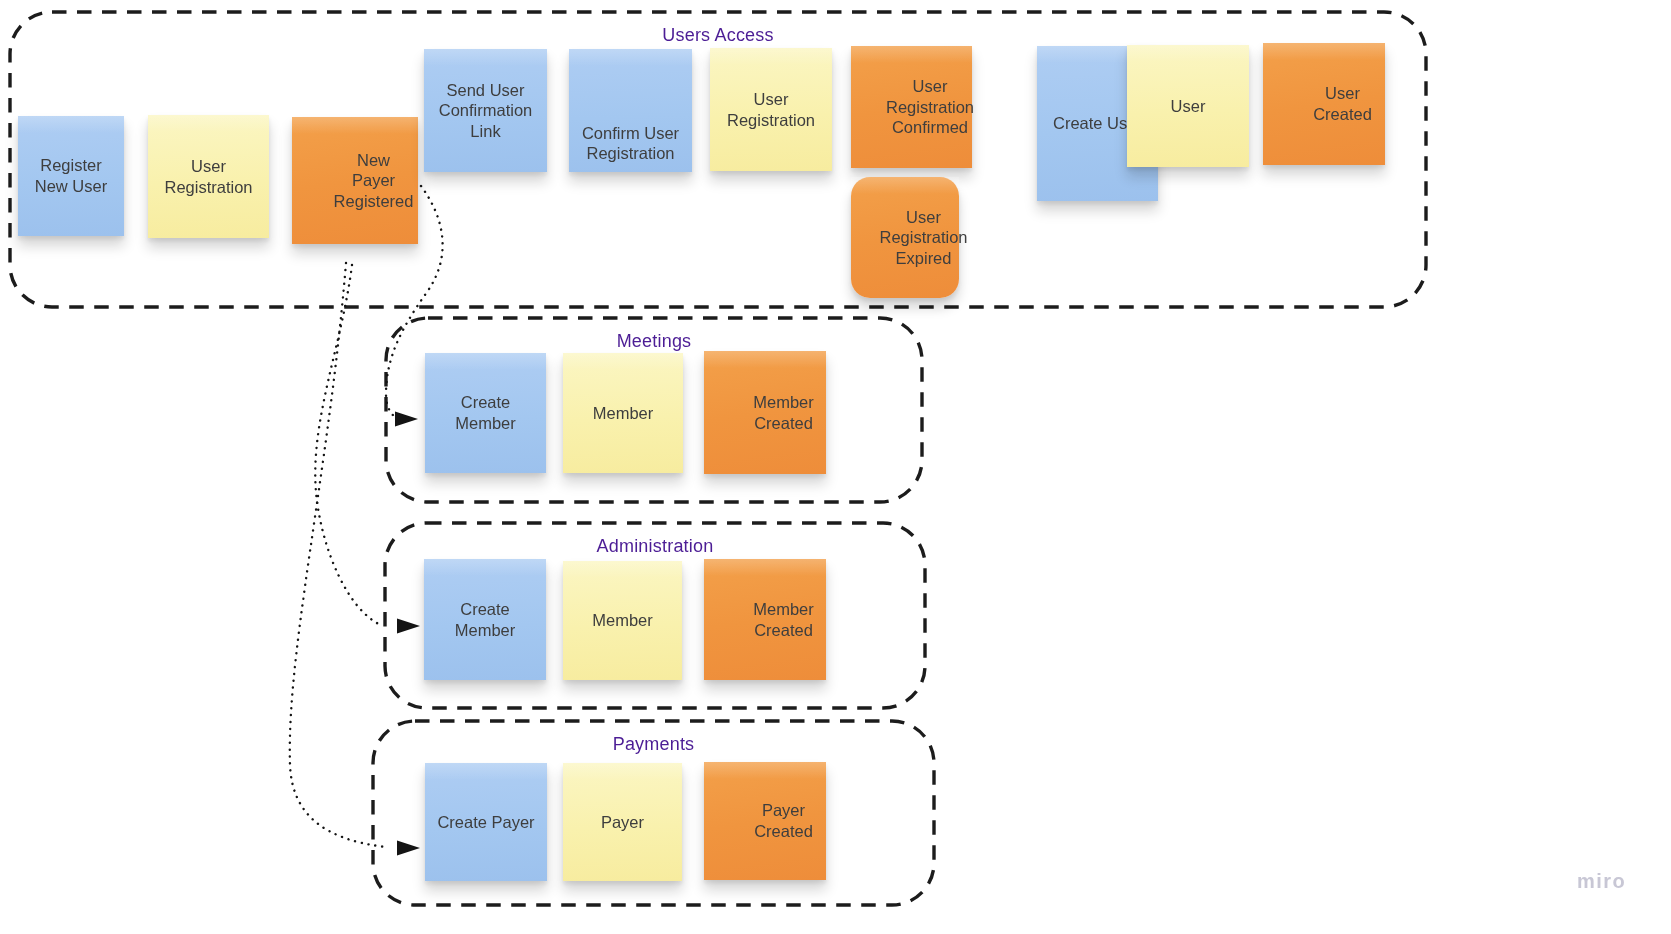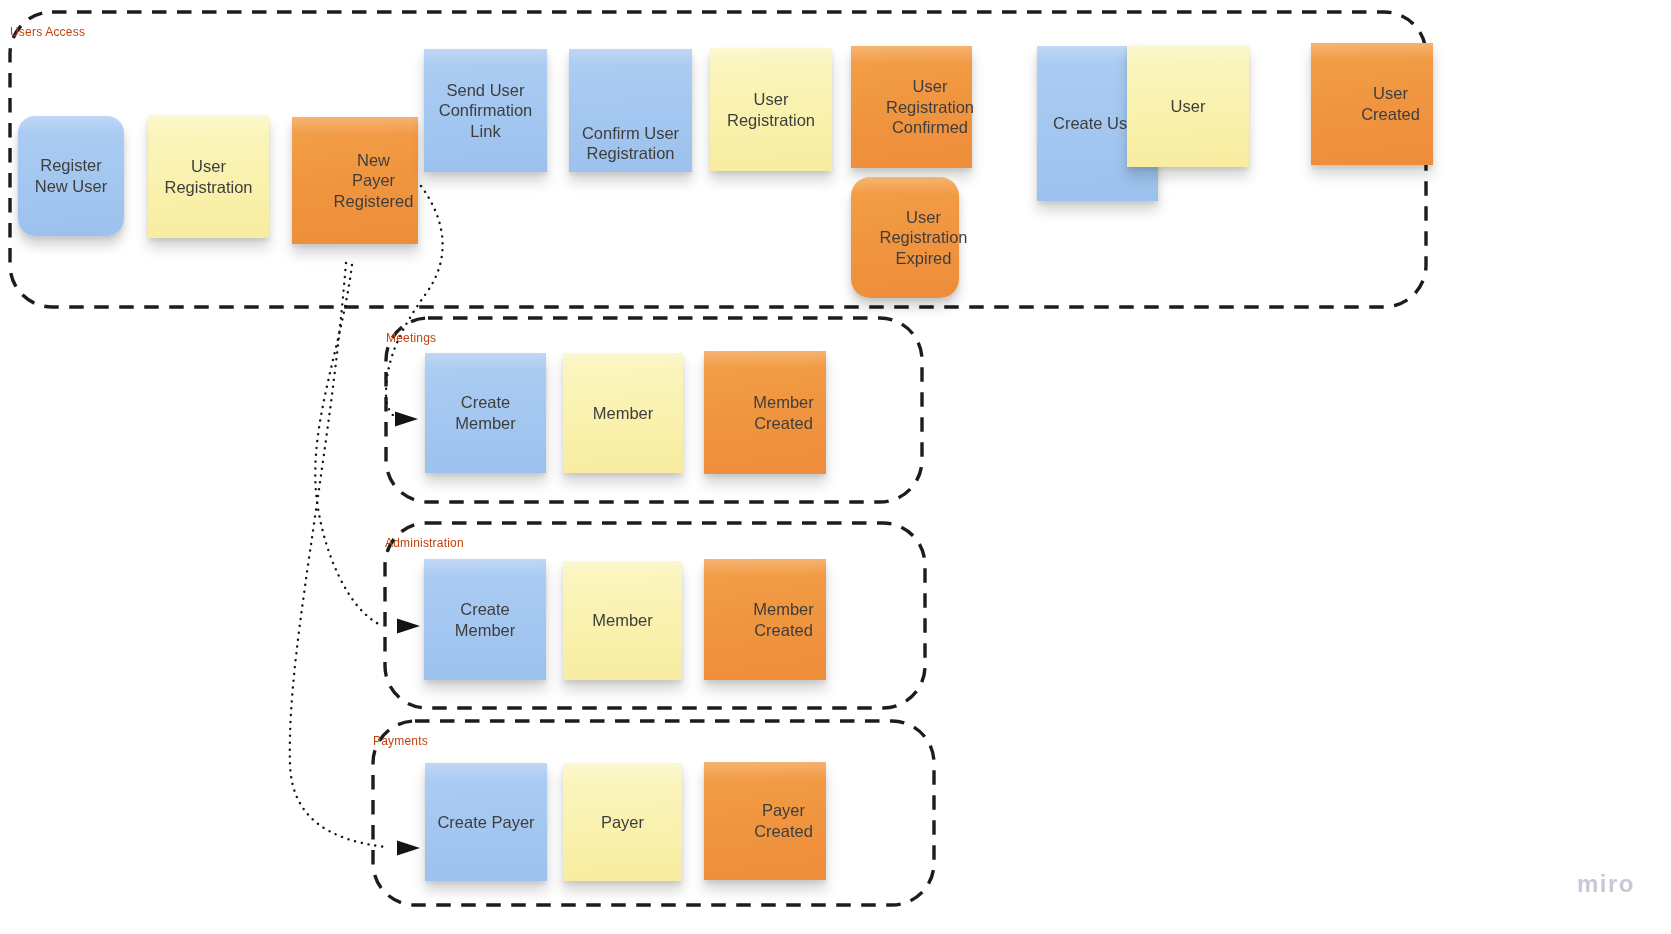--- a/index.html
+++ b/index.html
@@ -10,62 +10,62 @@
   #board{position:absolute;inset:0;width:1671px;height:934px;background:#ffffff;}
   #diagram-svg{position:absolute;left:0;top:0;}
   .frame{
     fill:none;stroke:#1c1c1c;stroke-width:3.4;stroke-dasharray:14.5 10.5;
   }
   .connector{
     fill:none;stroke:#141414;stroke-width:2.4;stroke-linecap:round;stroke-dasharray:0.1 6.8;
   }
   .arrowhead{fill:#141414;stroke:none;}
   .group-title{
-    position:absolute;font-size:12px;color:#c2410c;
+    position:absolute;text-align:center;font-size:18px;color:#4c1d95;
     letter-spacing:0.2px;pointer-events:none;white-space:nowrap;
   }
   .note{
     position:absolute;display:flex;align-items:center;justify-content:center;
     text-align:center;padding:8px;box-sizing:border-box;
     font-size:16.5px;line-height:1.25;color:#3e3e3e;
     box-shadow:0 10px 12px rgba(20,20,20,0.17), 0 3px 4px rgba(20,20,20,0.09);
   }
   .note::after{
     content:"";position:absolute;left:0;right:0;top:0;height:17px;
     background:linear-gradient(180deg, rgba(255,255,255,0.22), rgba(255,255,255,0));
     pointer-events:none;
   }
   .note.blue{background:linear-gradient(178deg,#aecdf3 0%,#a3c7f0 55%,#9cc1ed 100%);}
   .note.yellow{background:linear-gradient(178deg,#fbf6c3 0%,#f9f1ad 55%,#f7ec9f 100%);}
   .note.orange{background:linear-gradient(172deg,#f3a04a 0%,#f0953f 50%,#ee8d3a 100%);padding-left:45px;}
   .note-label{position:relative;display:block;}
   .watermark{
     position:absolute;left:1577px;top:870px;
-    font-size:24px;font-weight:600;letter-spacing:1.5px;color:#c8c7d5;
+    font-size:20px;font-weight:600;letter-spacing:1.5px;color:#c8c7d5;
   }
 </style>
 </head>
 <body>
 
 <div id="board">
     <svg id="diagram-svg" width="1671" height="934" viewBox="0 0 1671 934">
       <rect x="10" y="12" width="1416" height="295" rx="42" ry="42" class="frame"></rect>
       <rect x="386" y="318" width="536" height="184" rx="42" ry="42" class="frame"></rect>
       <rect x="385" y="523" width="540" height="185" rx="42" ry="42" class="frame"></rect>
       <rect x="373" y="721" width="561" height="184" rx="42" ry="42" class="frame"></rect>
       <path d="M421,186 C446,220 451,258 427,292 C403,326 386,356 386,394 C386,404 389,412 394,416" class="connector"></path>
       <polygon points="418,419 395,411.5 395,426.5" class="arrowhead"></polygon>
       <path d="M352,265 C342,345 310,420 316,492 C321,548 348,612 383,626" class="connector"></path>
       <polygon points="420,626 397,618.5 397,633.5" class="arrowhead"></polygon>
       <path d="M346,263 C338,360 326,440 316,510 C300,620 288,700 290,765 C292,815 325,840 386,847" class="connector"></path>
       <polygon points="420,848 397,840.5 397,855.5" class="arrowhead"></polygon>
     </svg>
   <div class="watermark">miro</div>
 <div class="group-title" style="left: 10px; top: 25px; width: 1416px;">Users Access</div>
-    <div class="note blue" style="left: 18px; top: 116px; width: 106px; height: 120px; border-radius: 17px;">
+    <div class="note blue" style="left: 18px; top: 116px; width: 106px; height: 120px;">
       <span class="note-label">Register New User</span>
     </div>
     <div class="note yellow" style="left: 148px; top: 115px; width: 121px; height: 123px;">
       <span class="note-label">User Registration</span>
     </div>
     <div class="note orange" style="left: 292px; top: 117px; width: 126px; height: 127px;">
       <span class="note-label">New Payer Registered</span>
     </div>
     <div class="note blue" style="left: 424px; top: 49px; width: 123px; height: 123px;">
       <span class="note-label">Send User Confirmation Link</span>
@@ -81,21 +81,21 @@
     </div>
     <div class="note orange" style="left: 851px; top: 177px; width: 108px; height: 121px; border-radius: 19px;">
       <span class="note-label">User Registration Expired</span>
     </div>
     <div class="note blue" style="left: 991px; top: 46px; width: 121px; height: 155px; margin-left: 46px;">
       <span class="note-label">Create User</span>
     </div>
     <div class="note yellow" style="left: 1127px; top: 45px; width: 122px; height: 122px;">
       <span class="note-label">User</span>
     </div>
-    <div class="note orange" style="left: 1263px; top: 43px; width: 122px; height: 122px; margin-left: 48px;">
+    <div class="note orange" style="left: 1263px; top: 43px; width: 122px; height: 122px;">
       <span class="note-label">User Created</span>
     </div>
     <div class="group-title" style="left: 386px; top: 331px; width: 536px;">Meetings</div>
     <div class="note blue" style="left: 425px; top: 353px; width: 121px; height: 120px;">
       <span class="note-label">Create Member</span>
     </div>
     <div class="note yellow" style="left: 563px; top: 353px; width: 120px; height: 120px;">
       <span class="note-label">Member</span>
     </div>
     <div class="note orange" style="left: 704px; top: 351px; width: 122px; height: 123px;">

